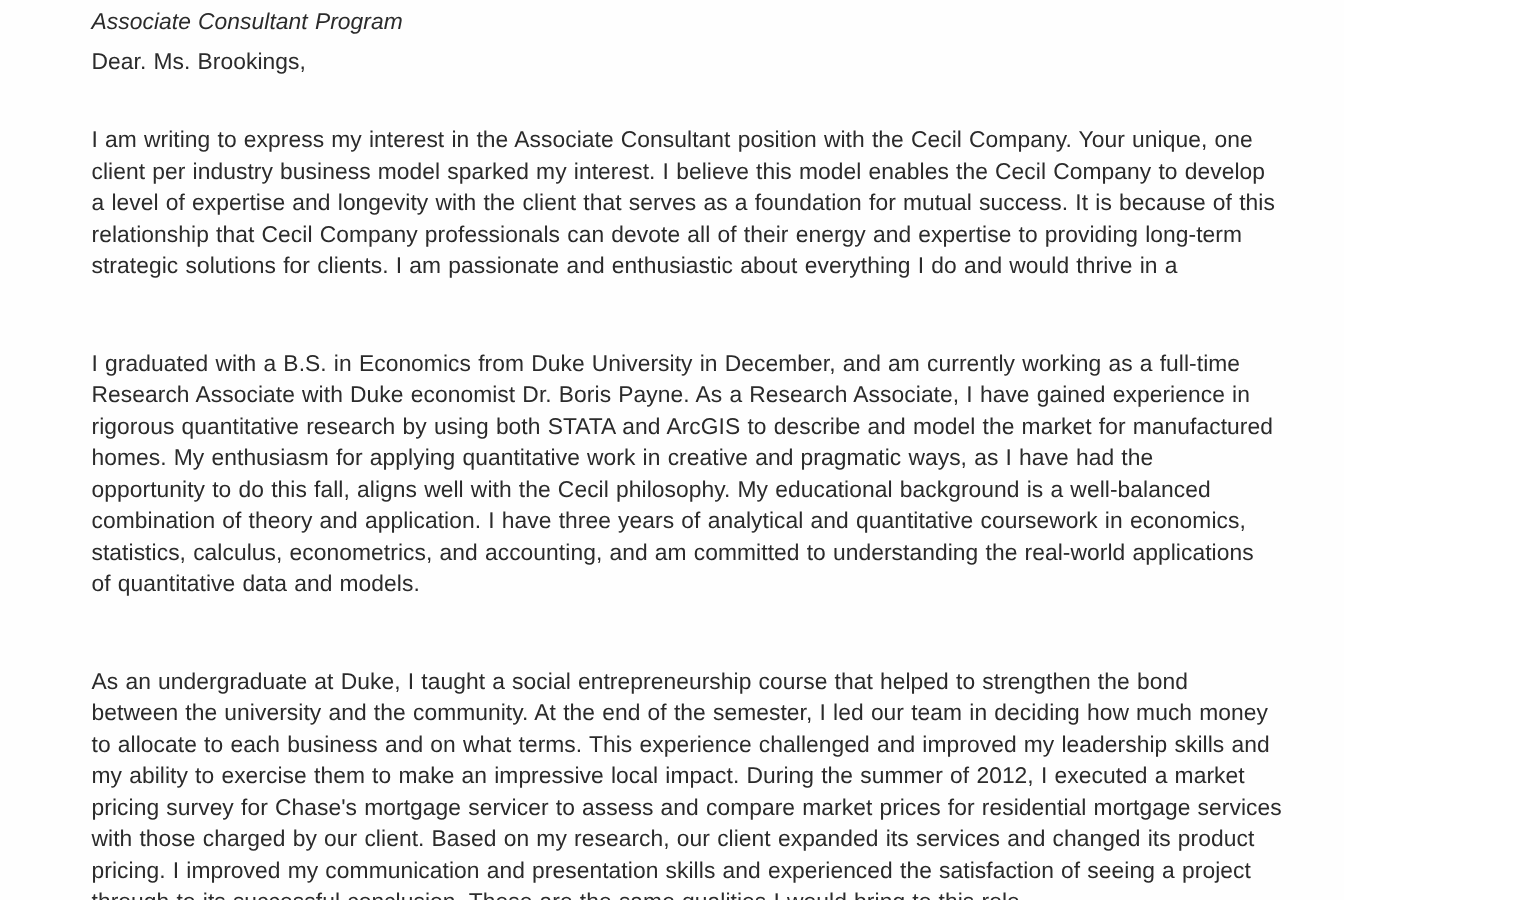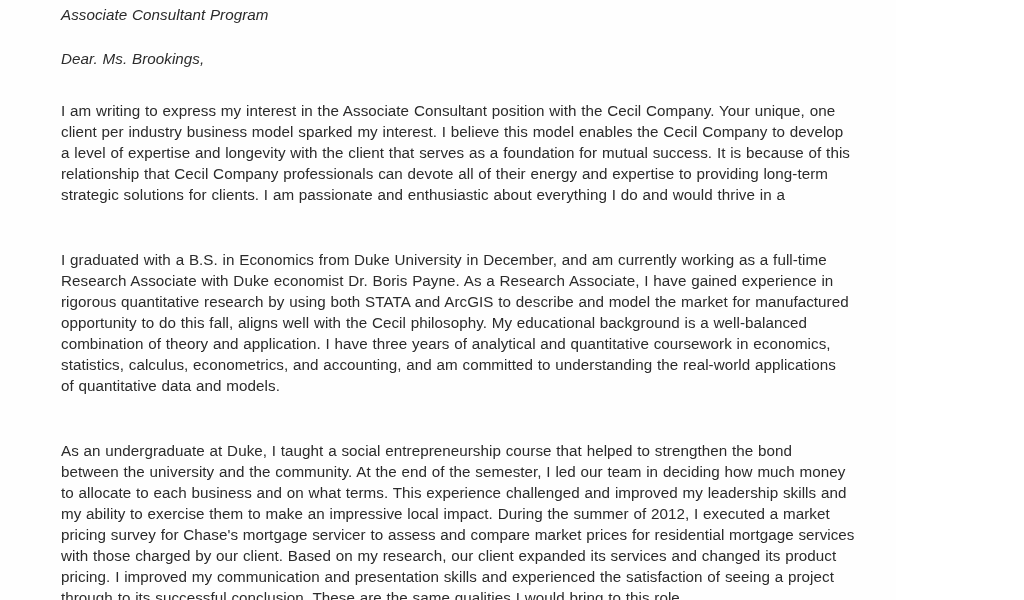--- a/index.html
+++ b/index.html
@@ -34,24 +34,23 @@
       word-spacing: 0.5px;
       line-height: 21px;
     }
     .header-line {
       font-style: italic;
       height: 21px;
       margin: 0;
       white-space: nowrap;
     }
     .salutation {
-      margin-top: 23px;
+      margin-top: 6px;
       height: 21px;
       white-space: nowrap;
-      font-style: italic;
     }
     .para {
       margin-top: 44px;
     }
     .para.first {
       margin-top: 31px;
     }
     .line {
       display: block;
       height: 21px;
@@ -73,20 +72,21 @@
       <span class="line">client per industry business model sparked my interest.  I believe this model enables the Cecil Company to develop</span>
       <span class="line">a level of expertise and longevity with the client that serves as a foundation for mutual success.  It is because of this</span>
       <span class="line">relationship that Cecil Company professionals can devote all of their energy and expertise to providing long-term</span>
       <span class="line">strategic solutions for clients. I am passionate and enthusiastic about everything I do and would thrive in a</span>
     </div>
 
     <div class="para">
       <span class="line">I graduated with a B.S. in Economics from Duke University in December, and am currently working as a full-time</span>
       <span class="line">Research Associate with Duke economist Dr. Boris Payne.  As a Research Associate, I have gained experience in</span>
       <span class="line">rigorous quantitative research by using both STATA and ArcGIS to describe and model the market for manufactured</span>
+      <span class="line">homes.  My enthusiasm for applying quantitative work in creative and pragmatic ways, as I have had the</span>
       <span class="line">opportunity to do this fall, aligns well with the Cecil philosophy. My educational background is a well-balanced</span>
       <span class="line">combination of theory and application.  I have three years of analytical and quantitative coursework in economics,</span>
       <span class="line">statistics, calculus, econometrics, and accounting, and am committed to understanding the real-world applications</span>
       <span class="line">of quantitative data and models.</span>
     </div>
 
     <div class="para">
       <span class="line">As an undergraduate at Duke, I taught a social entrepreneurship course that helped to strengthen the bond</span>
       <span class="line">between the university and the community.  At the end of the semester, I led our team in deciding how much money</span>
       <span class="line">to allocate to each business and on what terms.  This experience challenged and improved my leadership skills and</span>

